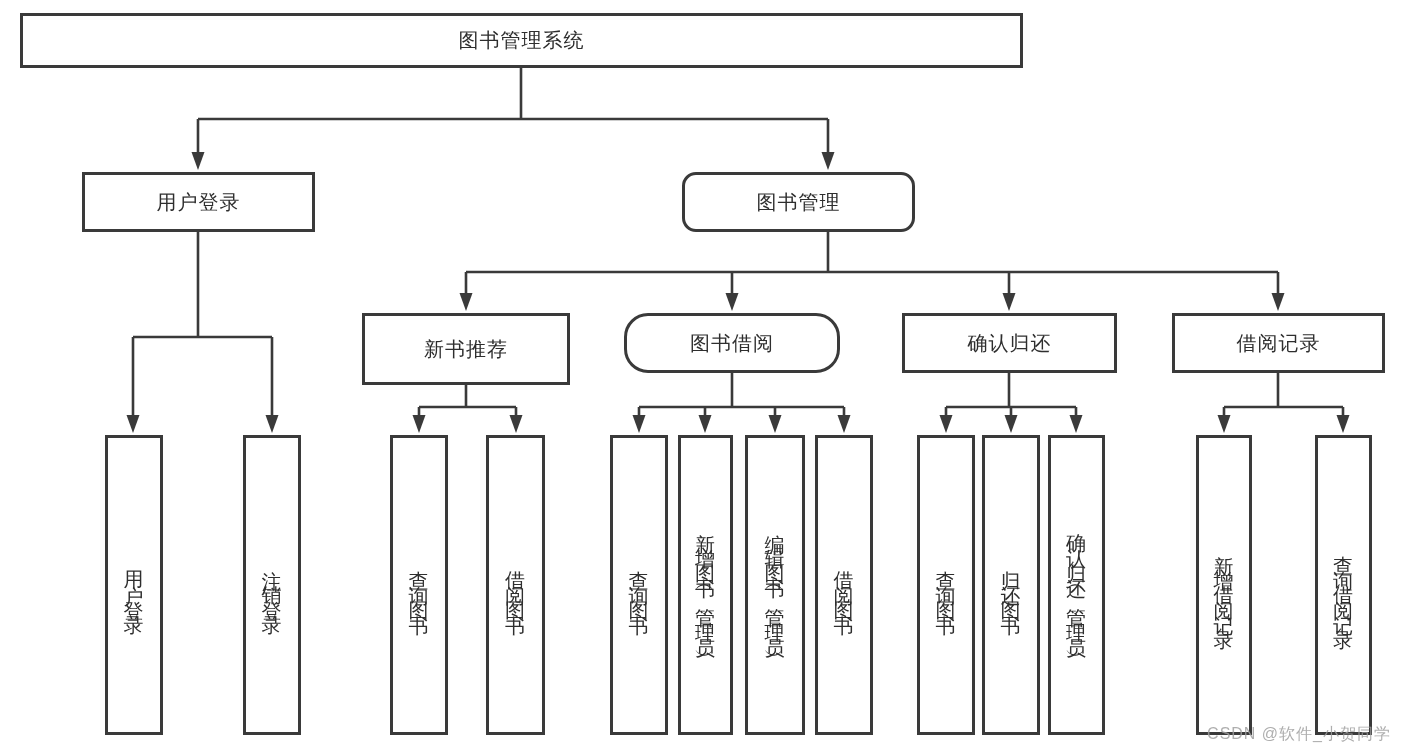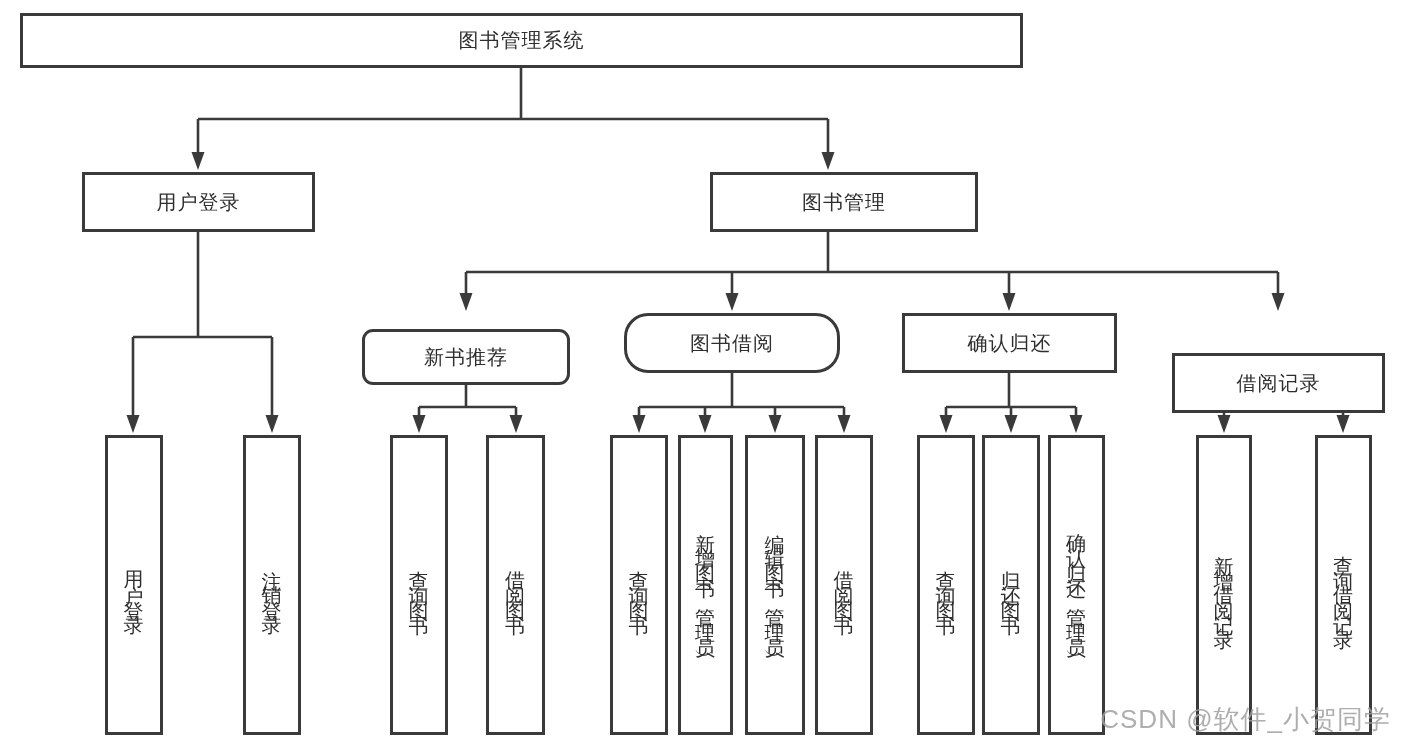--- a/index.html
+++ b/index.html
@@ -44,22 +44,22 @@
   .leaf span {
     writing-mode:vertical-rl;
     text-orientation:mixed;
     letter-spacing:15px;
     line-height:1;
     font-size:20px;
   }
   #watermark {
     position:absolute;
     right:14px;
-    bottom:10px;
-    font-size:26px;
+    bottom:2px;
+    font-size:16px;
     color:var(--watermark,#a0a0a0);
     opacity:0.85;
     z-index:3;
     white-space:nowrap;
     letter-spacing:1px;
   }
 </style>
 </head>
 <body>
 
@@ -97,26 +97,26 @@
     <polygon points="1069.5,415 1082.5,415 1076,433"></polygon>
 
     <path d="M1278 373 V407 M1224 407 H1343 M1224 407 V416 M1343 407 V416"></path>
     <polygon points="1217.5,415 1230.5,415 1224,433"></polygon>
     <polygon points="1336.5,415 1349.5,415 1343,433"></polygon>
   </svg>
 
   <div class="node hnode" style="left:20px; top:13px; width:1003px; height:55px;">图书管理系统</div>
 
   <div class="node hnode" style="left:82px; top:172px; width:233px; height:60px;">用户登录</div>
-  <div class="node hnode" style="left:710px; top:172px; width:268px; height:60px;">图书管理</div>
+  <div class="node hnode" style="left:682px; top:172px; width:233px; height:60px;border-radius:14px;">图书管理</div>
 
-  <div class="node hnode" style="left:362px; top:329px; width:208px; height:56px;border-radius:11px;">新书推荐</div>
+  <div class="node hnode" style="left:362px; top:313px; width:208px; height:72px;">新书推荐</div>
   <div class="node hnode" style="left:624px; top:313px; width:216px; height:60px;border-radius:24px;">图书借阅</div>
   <div class="node hnode" style="left:902px; top:313px; width:215px; height:60px;">确认归还</div>
-  <div class="node hnode" style="left:1172px; top:313px; width:213px; height:60px;margin-top:40px;">借阅记录</div>
+  <div class="node hnode" style="left:1172px; top:313px; width:213px; height:60px;">借阅记录</div>
 
   <div class="node leaf" style="left:105px; width:58px;">
     <span>用户登录</span>
   </div>
   <div class="node leaf" style="left:243px; width:58px;">
     <span>注销登录</span>
   </div>
 
   <div class="node leaf" style="left:390px; width:58px;">
     <span>查询图书</span>

